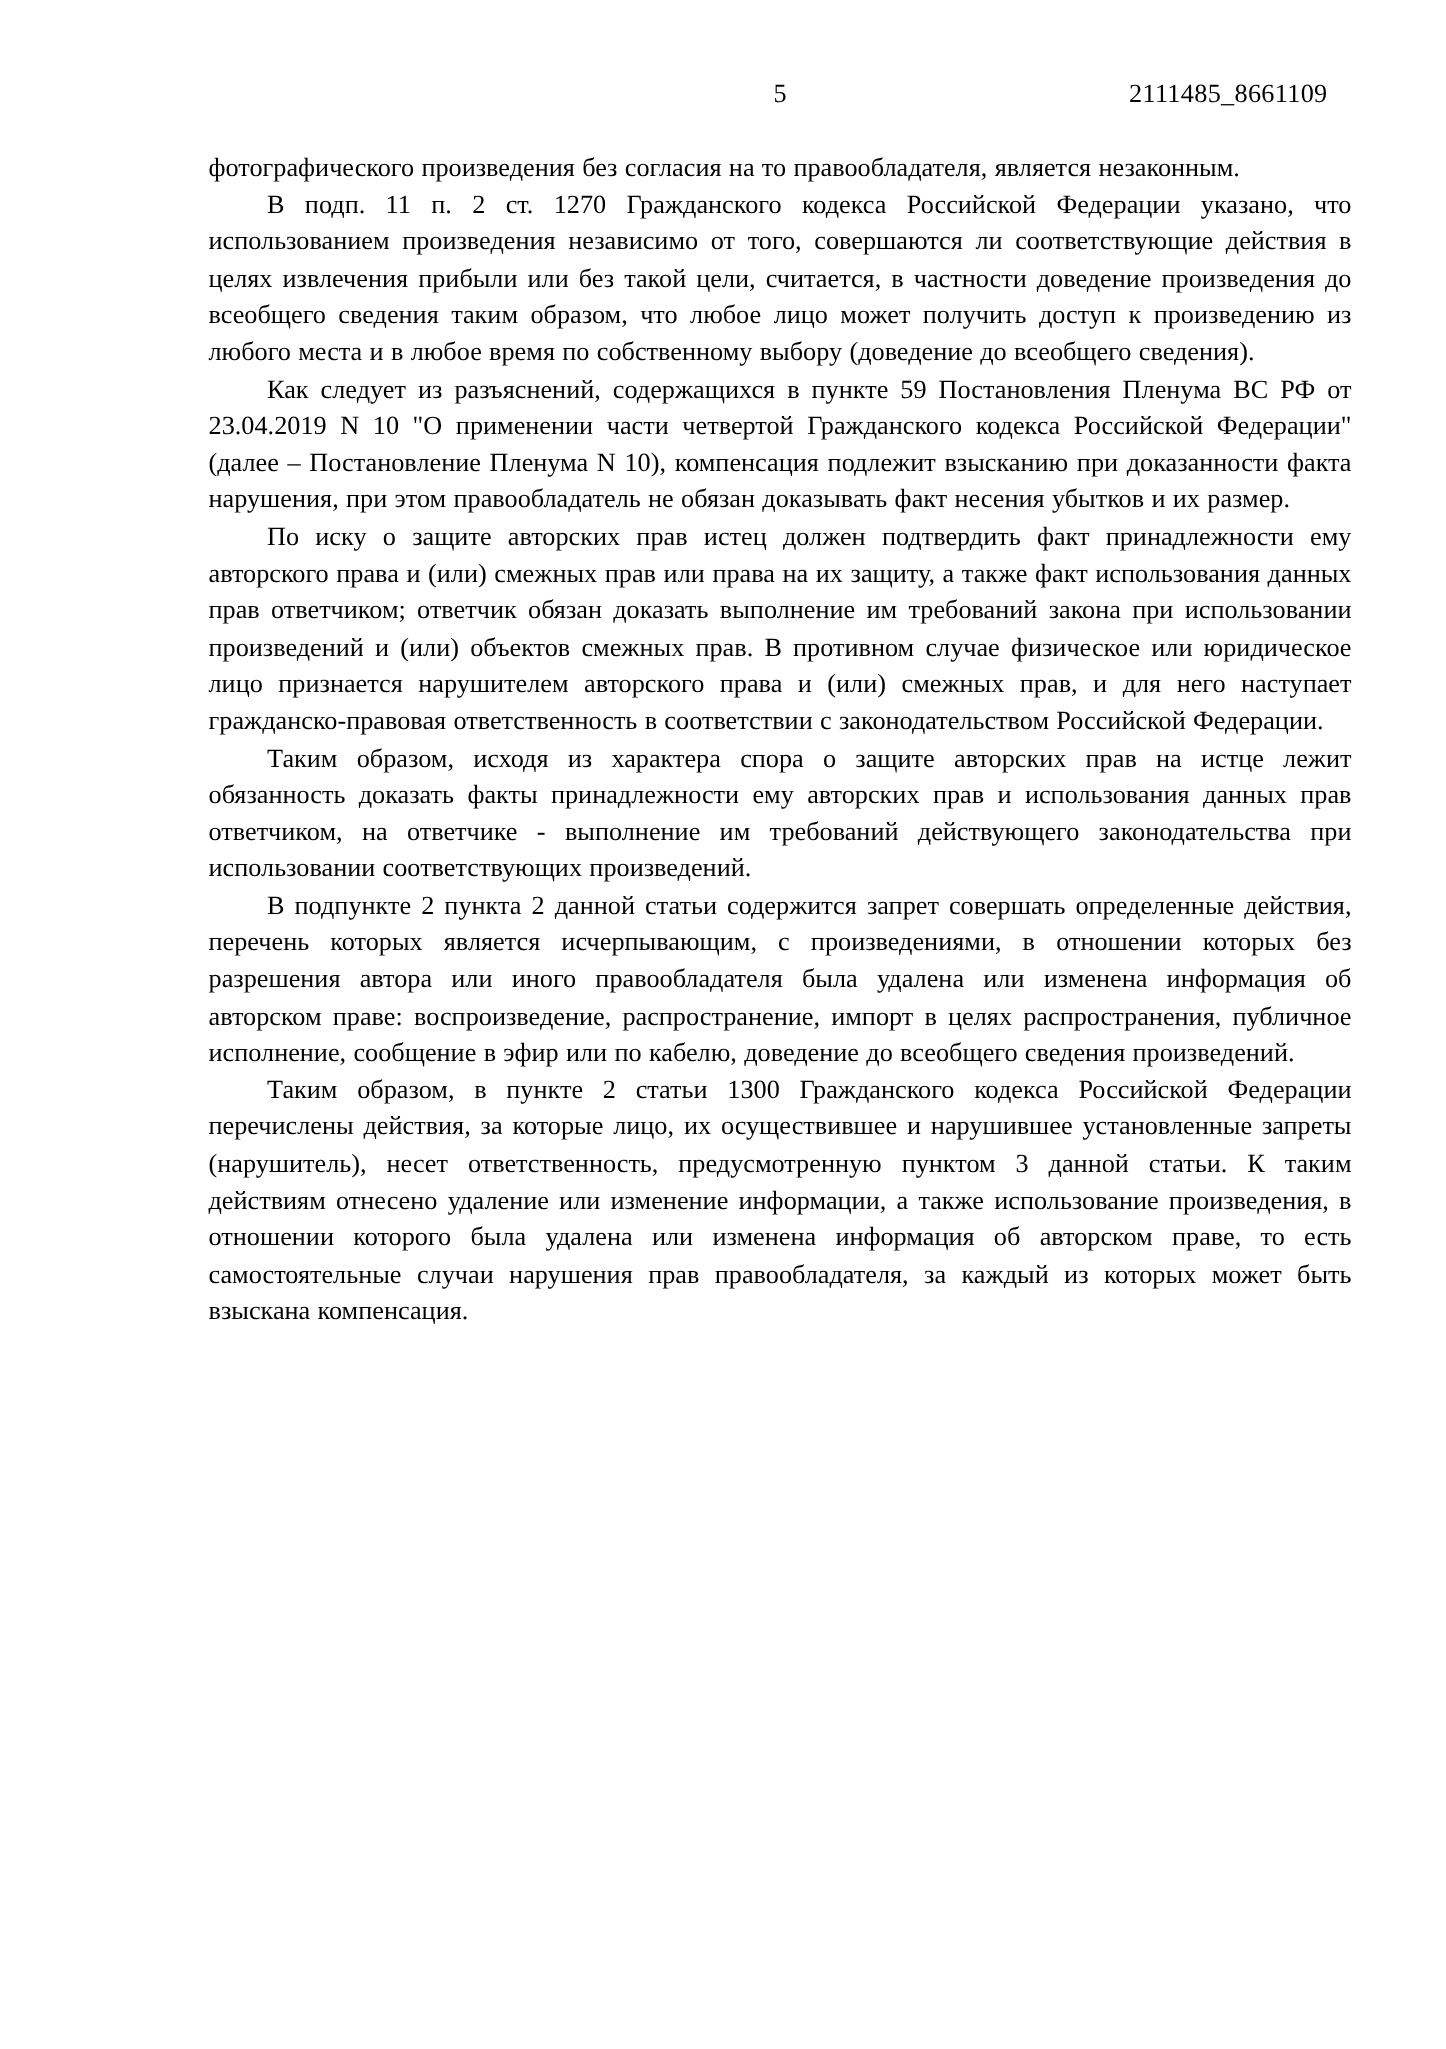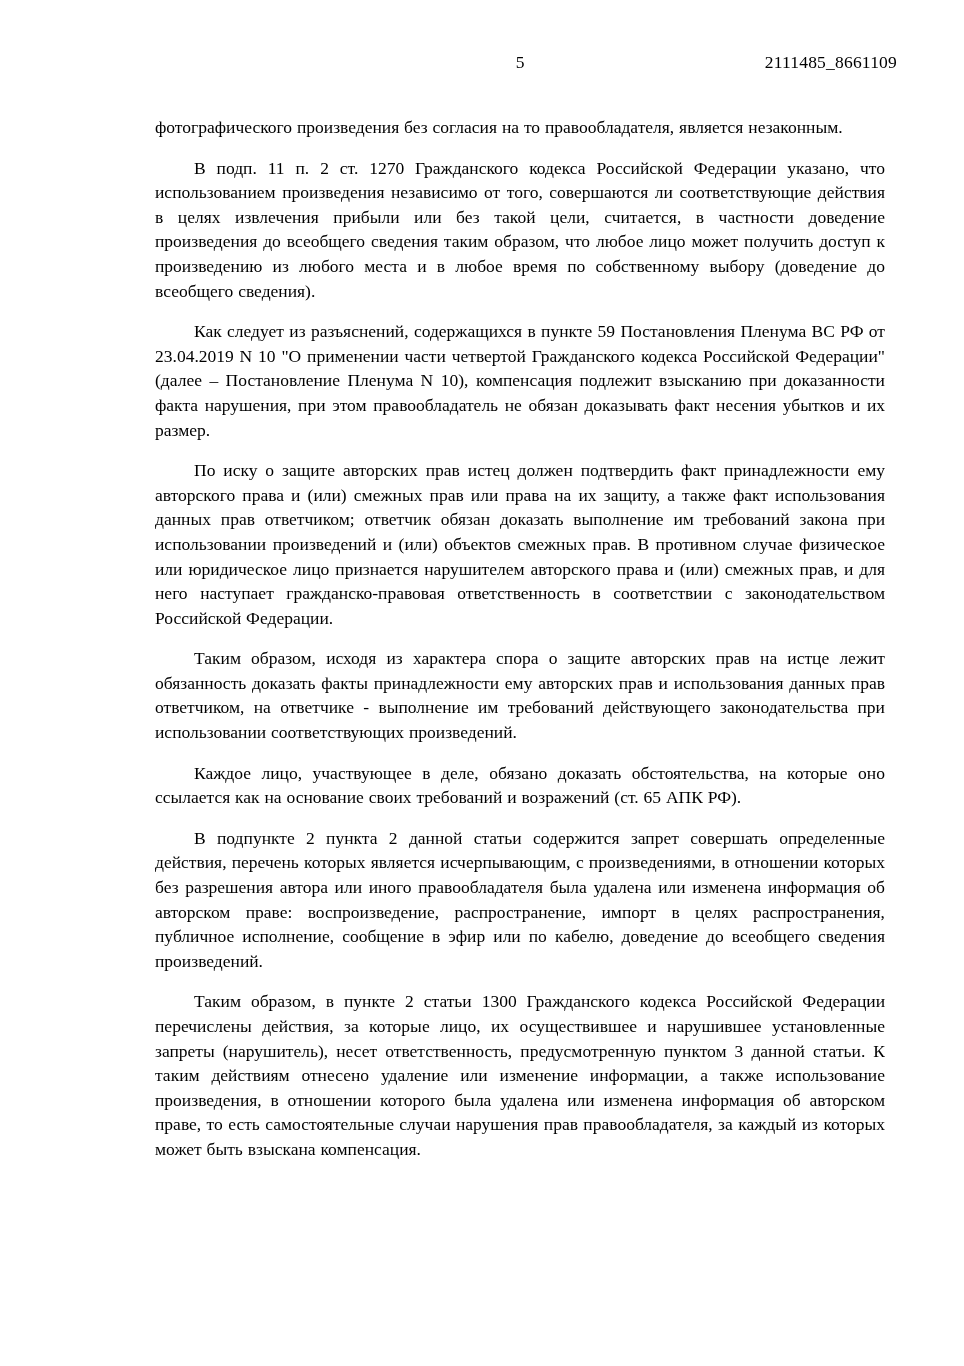--- a/index.html
+++ b/index.html
@@ -24,35 +24,35 @@
     height: 24px;
     font-size: 17.5px;
     line-height: 24px;
     text-align: center;
   }
   .page-number {
     display: inline-block;
   }
   .doc-id {
     position: absolute;
-    right: 4px;
+    right: 16px;
     top: 0;
     letter-spacing: 0.2px;
   }
   .document-body {
     position: absolute;
     top: 99px;
     left: 139px;
     width: 762px;
     font-size: 17.5px;
     line-height: 24.6px;
     text-align: justify;
   }
   .document-body p {
-    margin: 16px;
+    margin: 0;
     padding: 0;
     text-indent: 39px;
     word-spacing: 0.5px;
   }
   .document-body p.no-indent {
     text-indent: 0;
   }
   .document-body p.justify-last {
     text-align-last: justify;
   }
@@ -64,17 +64,16 @@
   <div class="header">
     <span class="page-number">5</span>
     <span class="doc-id">2111485_8661109</span>
   </div>
   <div class="document-body">
       <p class="no-indent">фотографического произведения без согласия на то правообладателя, является незаконным.</p>
       <p>В подп. 11 п. 2 ст. 1270 Гражданского кодекса Российской Федерации указано, что использованием произведения независимо от того, совершаются ли соответствующие действия в целях извлечения прибыли или без такой цели, считается, в частности доведение произведения до всеобщего сведения таким образом, что любое лицо может получить доступ к произведению из любого места и в любое время по собственному выбору (доведение до всеобщего сведения).</p>
       <p>Как следует из разъяснений, содержащихся в пункте 59 Постановления Пленума ВС РФ от 23.04.2019 N 10 "О применении части четвертой Гражданского кодекса Российской Федерации" (далее – Постановление Пленума  N 10), компенсация подлежит взысканию при доказанности факта нарушения, при этом правообладатель не обязан доказывать факт несения убытков и их размер.</p>
       <p>По иску о защите авторских прав истец должен подтвердить факт принадлежности ему авторского права и (или) смежных прав или права на их защиту, а также факт использования данных прав ответчиком; ответчик обязан доказать выполнение им требований закона при использовании произведений и (или) объектов смежных прав. В противном случае физическое или юридическое лицо признается нарушителем авторского права и (или) смежных прав, и для него наступает гражданско-правовая ответственность в соответствии с законодательством Российской Федерации.</p>
       <p>Таким образом, исходя из характера спора о защите авторских прав на истце лежит обязанность доказать факты принадлежности ему авторских прав и использования данных прав ответчиком, на ответчике - выполнение им требований действующего законодательства при использовании соответствующих произведений.</p>
-      <p>Каждое лицо, участвующее в деле, обязано доказать обстоятельства, на которые оно ссылается как на основание своих требований и возражений (ст. 65 АПК РФ).</p>
       <p>В подпункте 2 пункта 2 данной статьи содержится запрет совершать определенные действия, перечень которых является исчерпывающим, с произведениями, в отношении которых без разрешения автора или иного правообладателя была удалена или изменена информация об авторском праве: воспроизведение, распространение, импорт в целях распространения, публичное исполнение, сообщение в эфир или по кабелю, доведение до всеобщего сведения произведений.</p>
       <p>Таким образом, в пункте 2 статьи 1300 Гражданского кодекса Российской Федерации перечислены действия, за которые лицо, их осуществившее и нарушившее установленные запреты (нарушитель), несет ответственность, предусмотренную пунктом 3 данной статьи. К таким действиям отнесено удаление или изменение информации, а также использование произведения, в отношении которого была удалена или изменена информация об авторском праве, то есть самостоятельные случаи нарушения прав правообладателя, за каждый из которых может быть взыскана компенсация.</p>
     </div>
 </div>
 
 </body></html>

